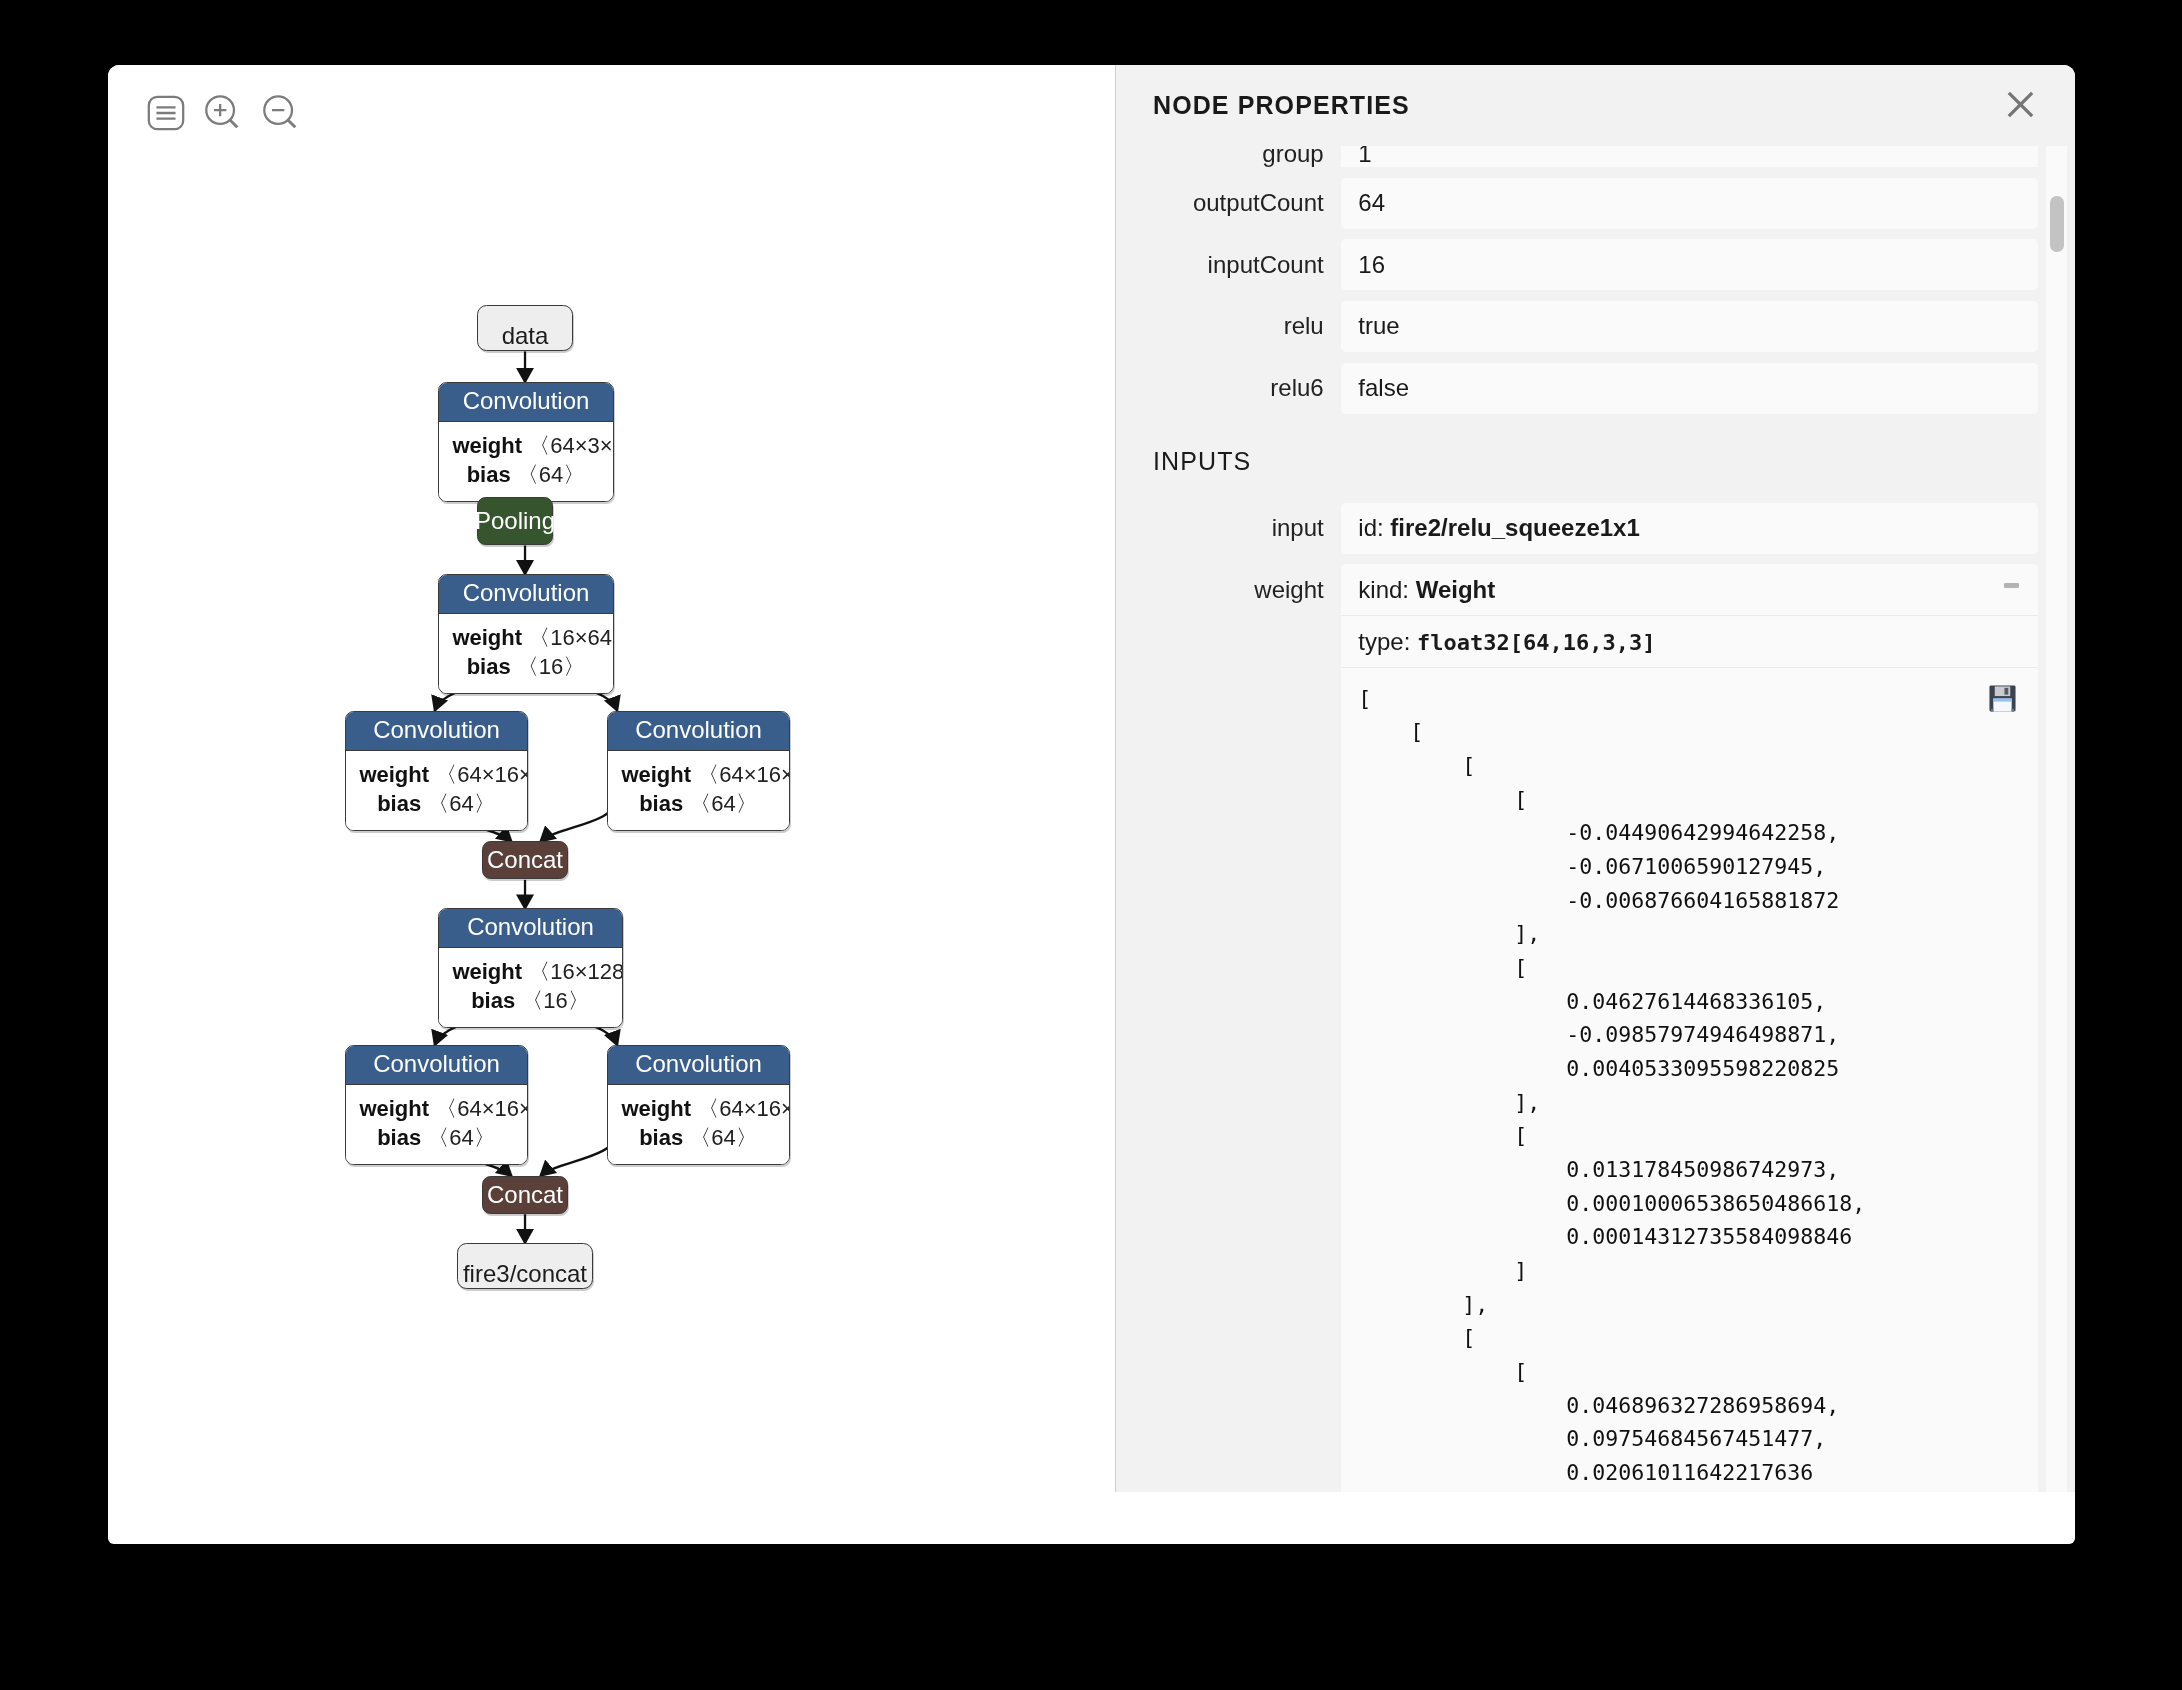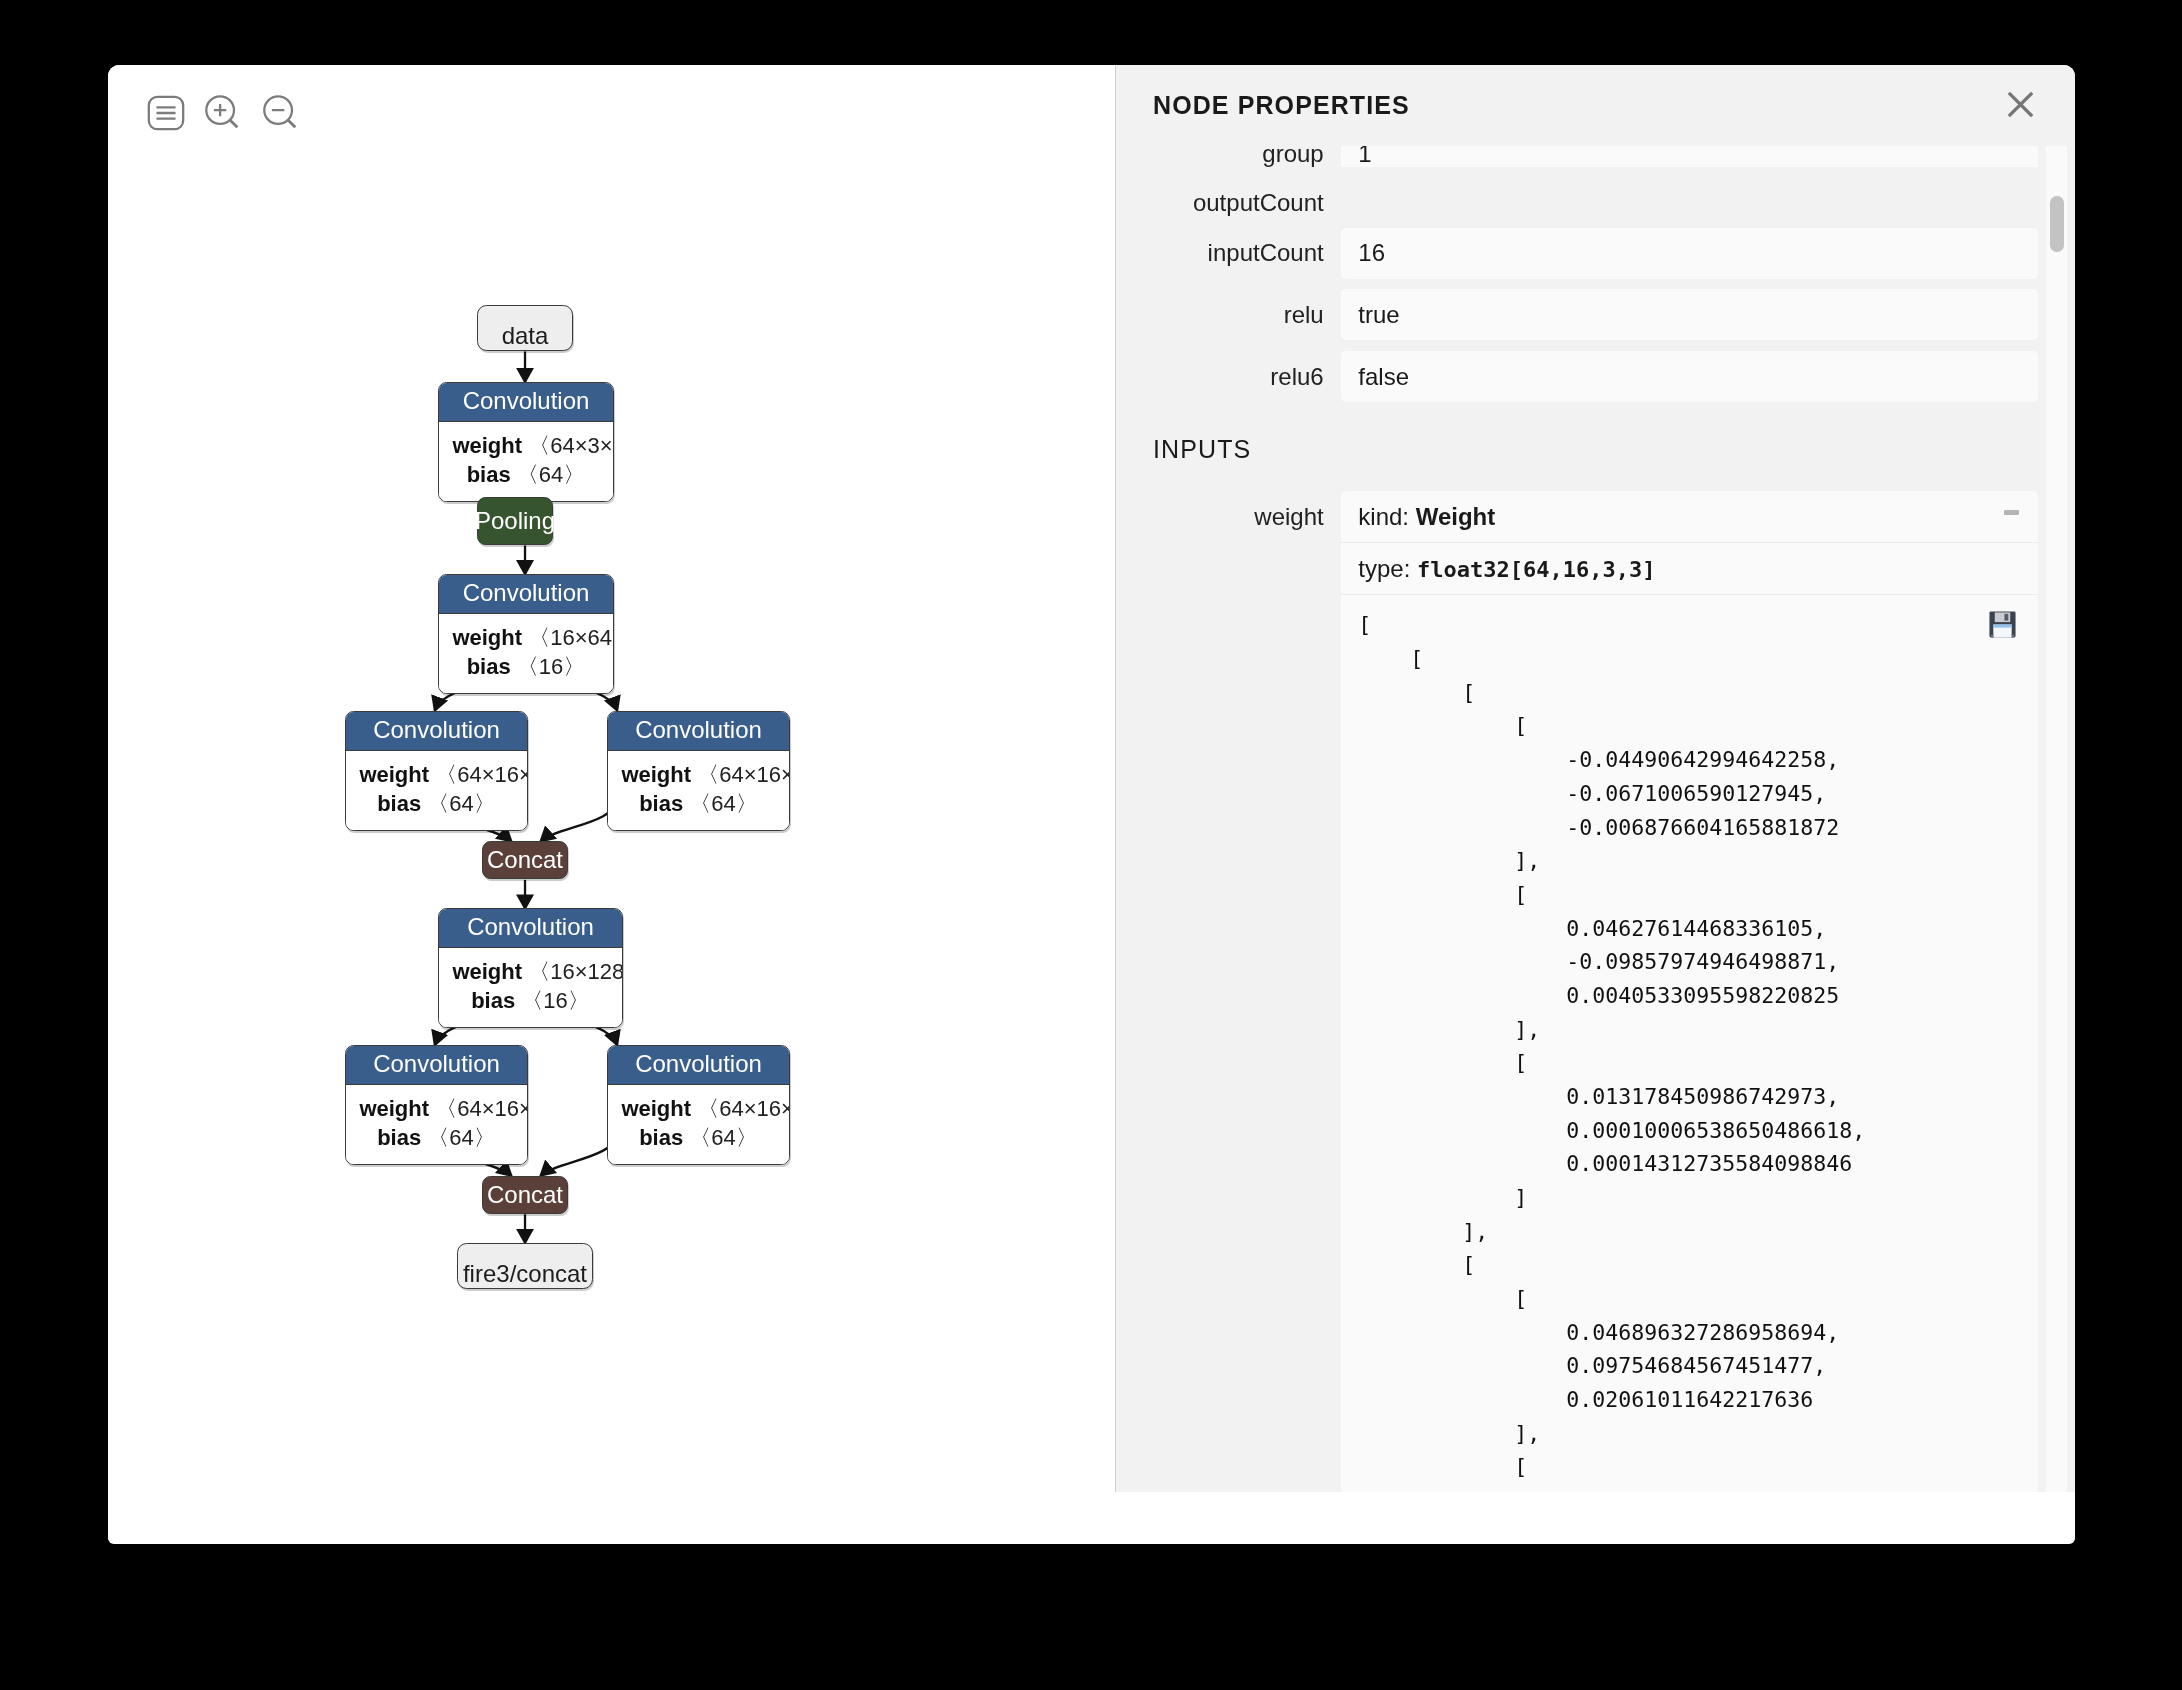--- a/index.html
+++ b/index.html
@@ -382,39 +382,47 @@
 
         <div class="props-scroll">
 
           <div class="prop-row clipped" style="height:27px; overflow:hidden; margin-top:-5.8px;">
             <div class="prop-label" style="padding-top:0;">group</div>
             <div class="prop-value">1</div>
           </div>
 
           <div class="prop-row">
             <div class="prop-label">outputCount</div>
+            <div class="prop-value">64</div>
           </div>
 
           <div class="prop-row">
             <div class="prop-label">inputCount</div>
             <div class="prop-value">16</div>
           </div>
 
           <div class="prop-row">
             <div class="prop-label">relu</div>
             <div class="prop-value">true</div>
           </div>
 
           <div class="prop-row">
             <div class="prop-label">relu6</div>
             <div class="prop-value">false</div>
           </div>
 
           <div class="section-title">INPUTS</div>
 
+          <div class="prop-row">
+            <div class="prop-label">input</div>
+            <div class="prop-value">
+              <span>id:</span>
+              <strong>fire2/relu_squeeze1x1</strong>
+            </div>
+          </div>
 
           <div class="prop-row">
             <div class="prop-label">weight</div>
             <div class="prop-value kv-sub" style="padding:0; background:#fafafa;">
               <div class="kv-line">
                 <span>kind:</span>
                 <strong>Weight</strong>
                 <span class="collapse-dash"></span>
               </div>
               <div class="kv-line bordered">

